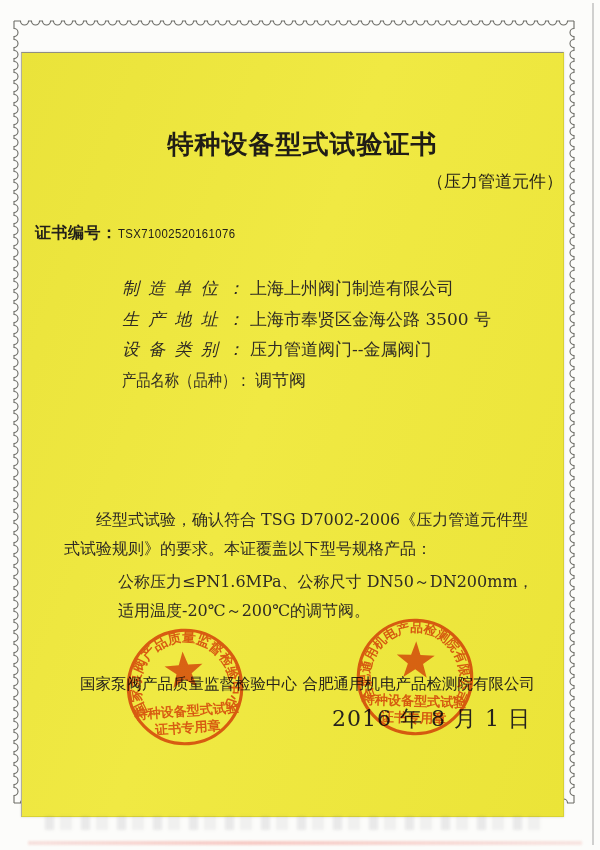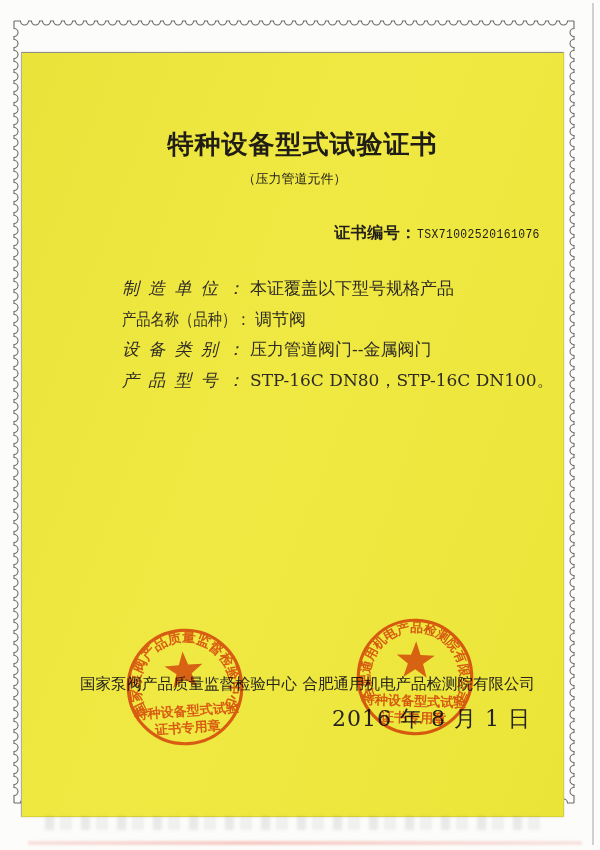--- a/index.html
+++ b/index.html
@@ -24,25 +24,25 @@
     border-bottom:1px solid #d8d234;
     box-shadow:0 0 2px rgba(100,100,90,.25);
     margin-top:24px;
   }
   .title{
     position:absolute;top:74px;left:0;width:100%;padding-left:20px;box-sizing:border-box;
     text-align:center;font-size:26px;font-weight:700;letter-spacing:1px;color:#201d16;
   }
   .subtitle{
     position:absolute;top:117px;left:0;width:100%;padding-left:4px;box-sizing:border-box;
-    text-align:center;font-size:13px;color:#262219;
+    text-align:right;font-size:17px;color:#262219;
   }
   .certno{
     position:absolute;top:170px;left:0;width:100%;padding-left:13px;box-sizing:border-box;
-    text-align:right;font-family:Liberation Mono, monospace;
+    text-align:left;font-family:Liberation Sans, sans-serif;
     font-size:16px;color:#23201a;white-space:nowrap;
   }
   .certno .no-label{font-weight:600;letter-spacing:.5px;}
   .certno .no-value{display:inline-block;font-size:13.5px;transform:scaleX(.84);transform-origin:left center;letter-spacing:.5px;font-weight:500;}
   .fields{position:absolute;top:220px;left:100px;right:20px;font-size:17px;}
   .field-row{height:30.5px;line-height:30.5px;white-space:nowrap;}
   .f-label{display:inline-block;vertical-align:top;}
   .f-label.short{min-width:122px;text-align-last:justify;font-style:italic;}
   .f-label.long{transform:scaleX(.84);transform-origin:left center;}
   .f-label.long + .f-value{margin-left:-20px;}
@@ -92,33 +92,38 @@
 
     <div class="title">特种设备型式试验证书</div>
     <div class="subtitle">（压力管道元件）</div>
 
     <div class="certno">
       <span class="no-label">证书编号：</span><span class="no-value">TSX71002520161076</span>
     </div>
 
     <div class="fields">
       <div class="field-row">
-        <span class="f-label short">制造单位：</span><span class="f-value">本证覆盖以下型号规格产品</span>
+        <span class="f-label short">制造单位：</span><span class="f-value">上海上州阀门制造有限公司</span>
       </div>
       <div class="field-row">
-        <span class="f-label long">产品名称（品种）：</span><span class="f-value">调节阀</span>
+        <span class="f-label short">生产地址：</span><span class="f-value">上海市奉贤区金海公路 3500 号</span>
       </div>
       <div class="field-row">
         <span class="f-label short">设备类别：</span><span class="f-value">压力管道阀门--金属阀门</span>
       </div>
       <div class="field-row">
-        <span class="f-label short">产品型号：</span><span class="f-value">STP-16C DN80，STP-16C DN100。</span>
+        <span class="f-label long">产品名称（品种）：</span><span class="f-value">调节阀</span>
       </div>
     </div>
 
+    <div class="statement">
+      <p>经型式试验，确认符合 TSG D7002-2006《压力管道元件型式试验规则》的要求。本证覆盖以下型号规格产品：</p>
+      <div class="spec-line first">公称压力≤PN1.6MPa、公称尺寸 DN50～DN200mm，</div>
+      <div class="spec-line">适用温度-20℃～200℃的调节阀。</div>
+    </div>
 
     <div class="orgs">
       <span>国家泵阀产品质量监督检验中心</span>
       <span>合肥通用机电产品检测院有限公司</span>
     </div>
 
     <div class="date">2016 年 8 月 1 日</div>
 
     <svg class="stamp left" viewBox="-60 -60 120 120" aria-hidden="true">
       <circle r="54" fill="none" stroke="currentColor" stroke-width="3"></circle>

